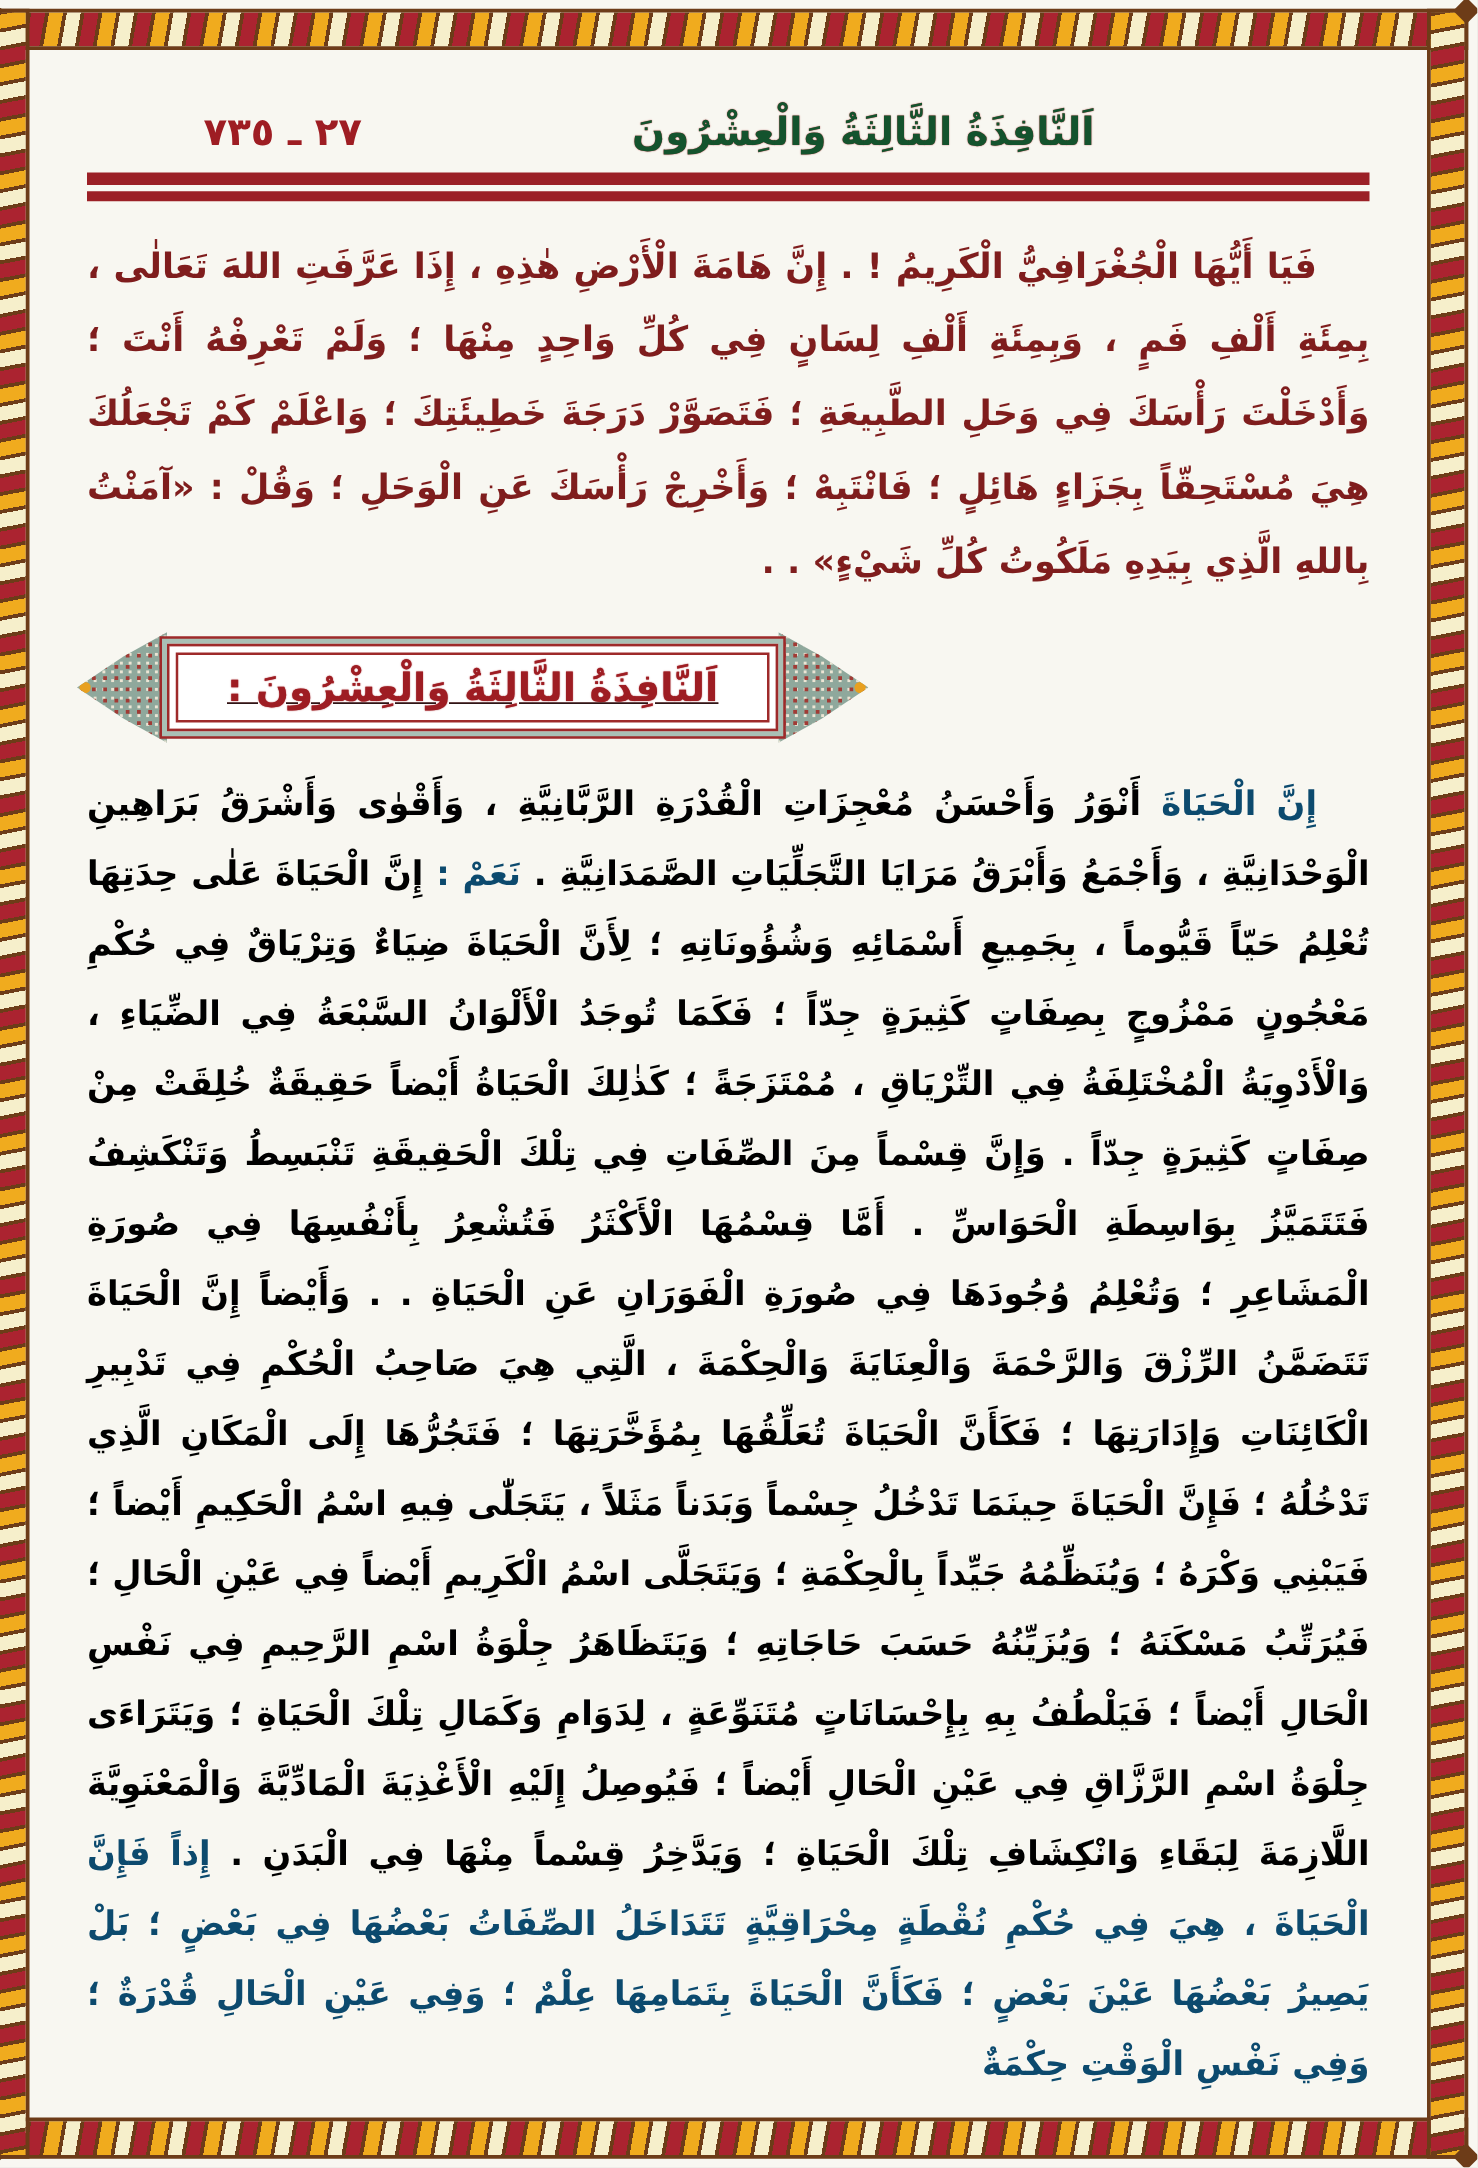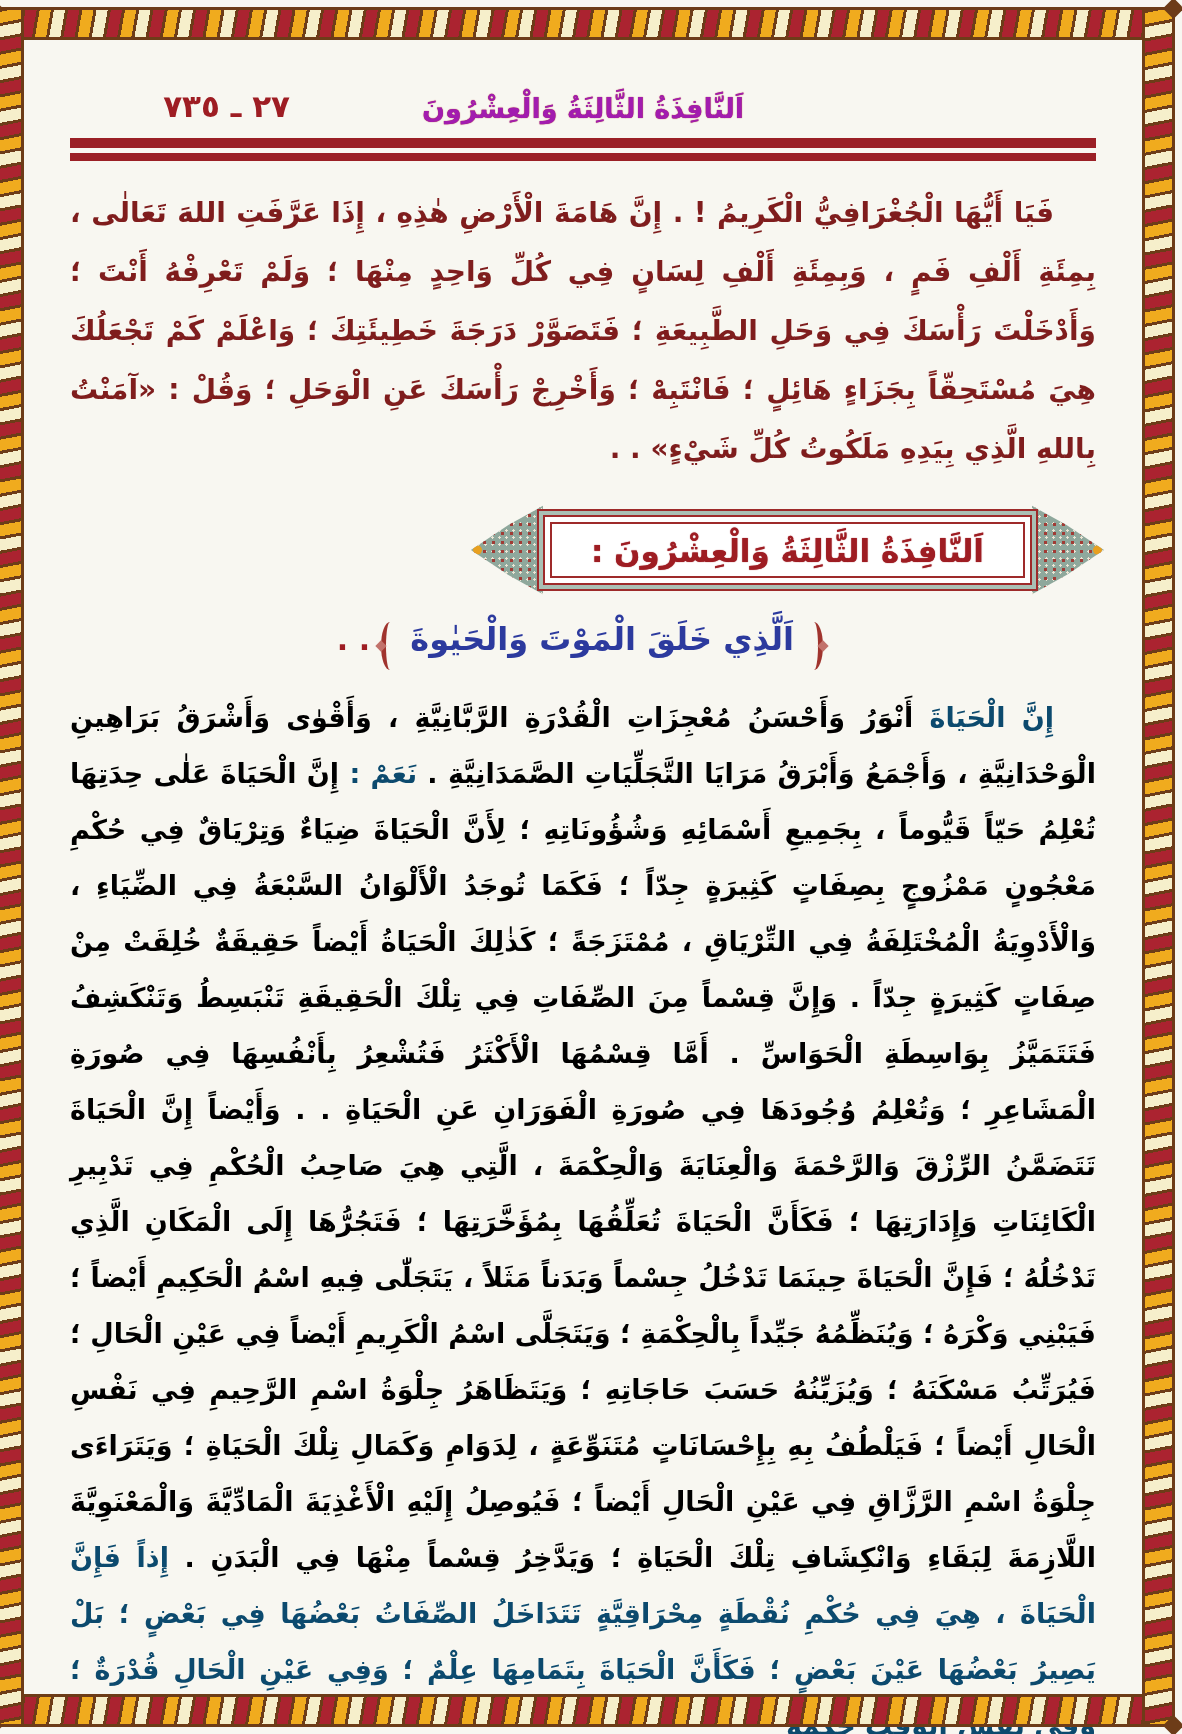--- a/index.html
+++ b/index.html
@@ -42,41 +42,42 @@
   }
   .header-row{
     display:flex;flex-direction:row-reverse;align-items:flex-end;
     justify-content:space-between;height:58px;
   }
   .page-ref{
     color:#9e1d23;font-weight:bold;font-size:31px;letter-spacing:2px;
     width:220px;text-align:right;direction:rtl;
   }
   .page-title{
-    color:#a21caf;font-weight:bold;font-size:27px;
-    text-align:center;flex:1;
+    color:#14532d;font-weight:bold;font-size:31px;
+    flex:1;
     text-shadow:0 0 1px #9e1d23;
   }
   .header-spacer{width:220px;}
   .double-rule{margin-top:14px;}
   .double-rule .bar1{height:10px;background:#9b2026;}
   .double-rule .bar2{height:8px;background:#9b2026;margin-top:5px;}
 
   p.intro{
     margin:22px 0 0 0;
     color:#7f1d1d;font-weight:bold;
     font-size:28px;line-height:59px;
     text-align:justify;text-indent:42px;
   }
 
   
   .section-banner{
     margin:20px auto 6px auto;
-    display:flex;align-items:center;justify-content:flex-start;gap:0;
+    display:flex;align-items:center;justify-content:flex-end;gap:0;
     height:104px;
+    text-decoration:underline;
   }
   .title-box{
     position:relative;
     background:#fff;
     border:2px solid #9e2a2a;
     box-shadow:0 0 0 4px #a9c0b5,0 0 0 6px #9e2a2a,
                inset 0 0 0 5px #fff,inset 0 0 0 7px #9e2a2a;
     padding:16px 46px 14px 46px;
     z-index:2;
   }
@@ -171,23 +172,17 @@
         <span class="tipdot"></span>
       </div>
       <div class="title-box">
         <span>اَلنَّافِذَةُ الثَّالِثَةُ وَالْعِشْرُونَ :</span>
       </div>
       <div class="ornament left">
         <span class="tipdot"></span>
       </div>
     </div>
 
-    <div class="verse-line">
-      <span class="bracket open"></span>
-      <span class="verse-text">اَلَّذِي خَلَقَ الْمَوْتَ وَالْحَيٰوةَ</span>
-      <span class="bracket close"></span>
-      <span class="verse-trailer"> . .</span>
-    </div>
 
     <p class="body-par"><span class="seg-red">إِنَّ الْحَيَاةَ </span><span class="seg-black">أَنْوَرُ وَأَحْسَنُ مُعْجِزَاتِ الْقُدْرَةِ الرَّبَّانِيَّةِ ، وَأَقْوٰى وَأَشْرَقُ بَرَاهِينِ الْوَحْدَانِيَّةِ ، وَأَجْمَعُ وَأَبْرَقُ مَرَايَا التَّجَلِّيَاتِ الصَّمَدَانِيَّةِ . </span><span class="seg-red">نَعَمْ : </span><span class="seg-black">إِنَّ الْحَيَاةَ عَلٰى حِدَتِهَا تُعْلِمُ حَيّاً قَيُّوماً ، بِجَمِيعِ أَسْمَائِهِ وَشُؤُونَاتِهِ ؛ لِأَنَّ الْحَيَاةَ ضِيَاءٌ وَتِرْيَاقٌ فِي حُكْمِ مَعْجُونٍ مَمْزُوجٍ بِصِفَاتٍ كَثِيرَةٍ جِدّاً ؛ فَكَمَا تُوجَدُ الْأَلْوَانُ السَّبْعَةُ فِي الضِّيَاءِ ، وَالْأَدْوِيَةُ الْمُخْتَلِفَةُ فِي التِّرْيَاقِ ، مُمْتَزَجَةً ؛ كَذٰلِكَ الْحَيَاةُ أَيْضاً حَقِيقَةٌ خُلِقَتْ مِنْ صِفَاتٍ كَثِيرَةٍ جِدّاً . وَإِنَّ قِسْماً مِنَ الصِّفَاتِ فِي تِلْكَ الْحَقِيقَةِ تَنْبَسِطُ وَتَنْكَشِفُ فَتَتَمَيَّزُ بِوَاسِطَةِ الْحَوَاسِّ . أَمَّا قِسْمُهَا الْأَكْثَرُ فَتُشْعِرُ بِأَنْفُسِهَا فِي صُورَةِ الْمَشَاعِرِ ؛ وَتُعْلِمُ وُجُودَهَا فِي صُورَةِ الْفَوَرَانِ عَنِ الْحَيَاةِ . . وَأَيْضاً إِنَّ الْحَيَاةَ تَتَضَمَّنُ الرِّزْقَ وَالرَّحْمَةَ وَالْعِنَايَةَ وَالْحِكْمَةَ ، الَّتِي هِيَ صَاحِبُ الْحُكْمِ فِي تَدْبِيرِ الْكَائِنَاتِ وَإِدَارَتِهَا ؛ فَكَأَنَّ الْحَيَاةَ تُعَلِّقُهَا بِمُؤَخَّرَتِهَا ؛ فَتَجُرُّهَا إِلَى الْمَكَانِ الَّذِي تَدْخُلُهُ ؛ فَإِنَّ الْحَيَاةَ حِينَمَا تَدْخُلُ جِسْماً وَبَدَناً مَثَلاً ، يَتَجَلّٰى فِيهِ اسْمُ الْحَكِيمِ أَيْضاً ؛ فَيَبْنِي وَكْرَهُ ؛ وَيُنَظِّمُهُ جَيِّداً بِالْحِكْمَةِ ؛ وَيَتَجَلَّى اسْمُ الْكَرِيمِ أَيْضاً فِي عَيْنِ الْحَالِ ؛ فَيُرَتِّبُ مَسْكَنَهُ ؛ وَيُزَيِّنُهُ حَسَبَ حَاجَاتِهِ ؛ وَيَتَظَاهَرُ جِلْوَةُ اسْمِ الرَّحِيمِ فِي نَفْسِ الْحَالِ أَيْضاً ؛ فَيَلْطُفُ بِهِ بِإِحْسَانَاتٍ مُتَنَوِّعَةٍ ، لِدَوَامِ وَكَمَالِ تِلْكَ الْحَيَاةِ ؛ وَيَتَرَاءَى جِلْوَةُ اسْمِ الرَّزَّاقِ فِي عَيْنِ الْحَالِ أَيْضاً ؛ فَيُوصِلُ إِلَيْهِ الْأَغْذِيَةَ الْمَادِّيَّةَ وَالْمَعْنَوِيَّةَ اللَّازِمَةَ لِبَقَاءِ وَانْكِشَافِ تِلْكَ الْحَيَاةِ ؛ وَيَدَّخِرُ قِسْماً مِنْهَا فِي الْبَدَنِ . </span><span class="seg-red">إِذاً فَإِنَّ الْحَيَاةَ ، هِيَ فِي حُكْمِ نُقْطَةٍ مِحْرَاقِيَّةٍ تَتَدَاخَلُ الصِّفَاتُ بَعْضُهَا فِي بَعْضٍ ؛ بَلْ يَصِيرُ بَعْضُهَا عَيْنَ بَعْضٍ ؛ فَكَأَنَّ الْحَيَاةَ بِتَمَامِهَا عِلْمٌ ؛ وَفِي عَيْنِ الْحَالِ قُدْرَةٌ ؛ وَفِي نَفْسِ الْوَقْتِ حِكْمَةٌ</span></p>
 
   </div>
 </div>
 
 </body></html>

